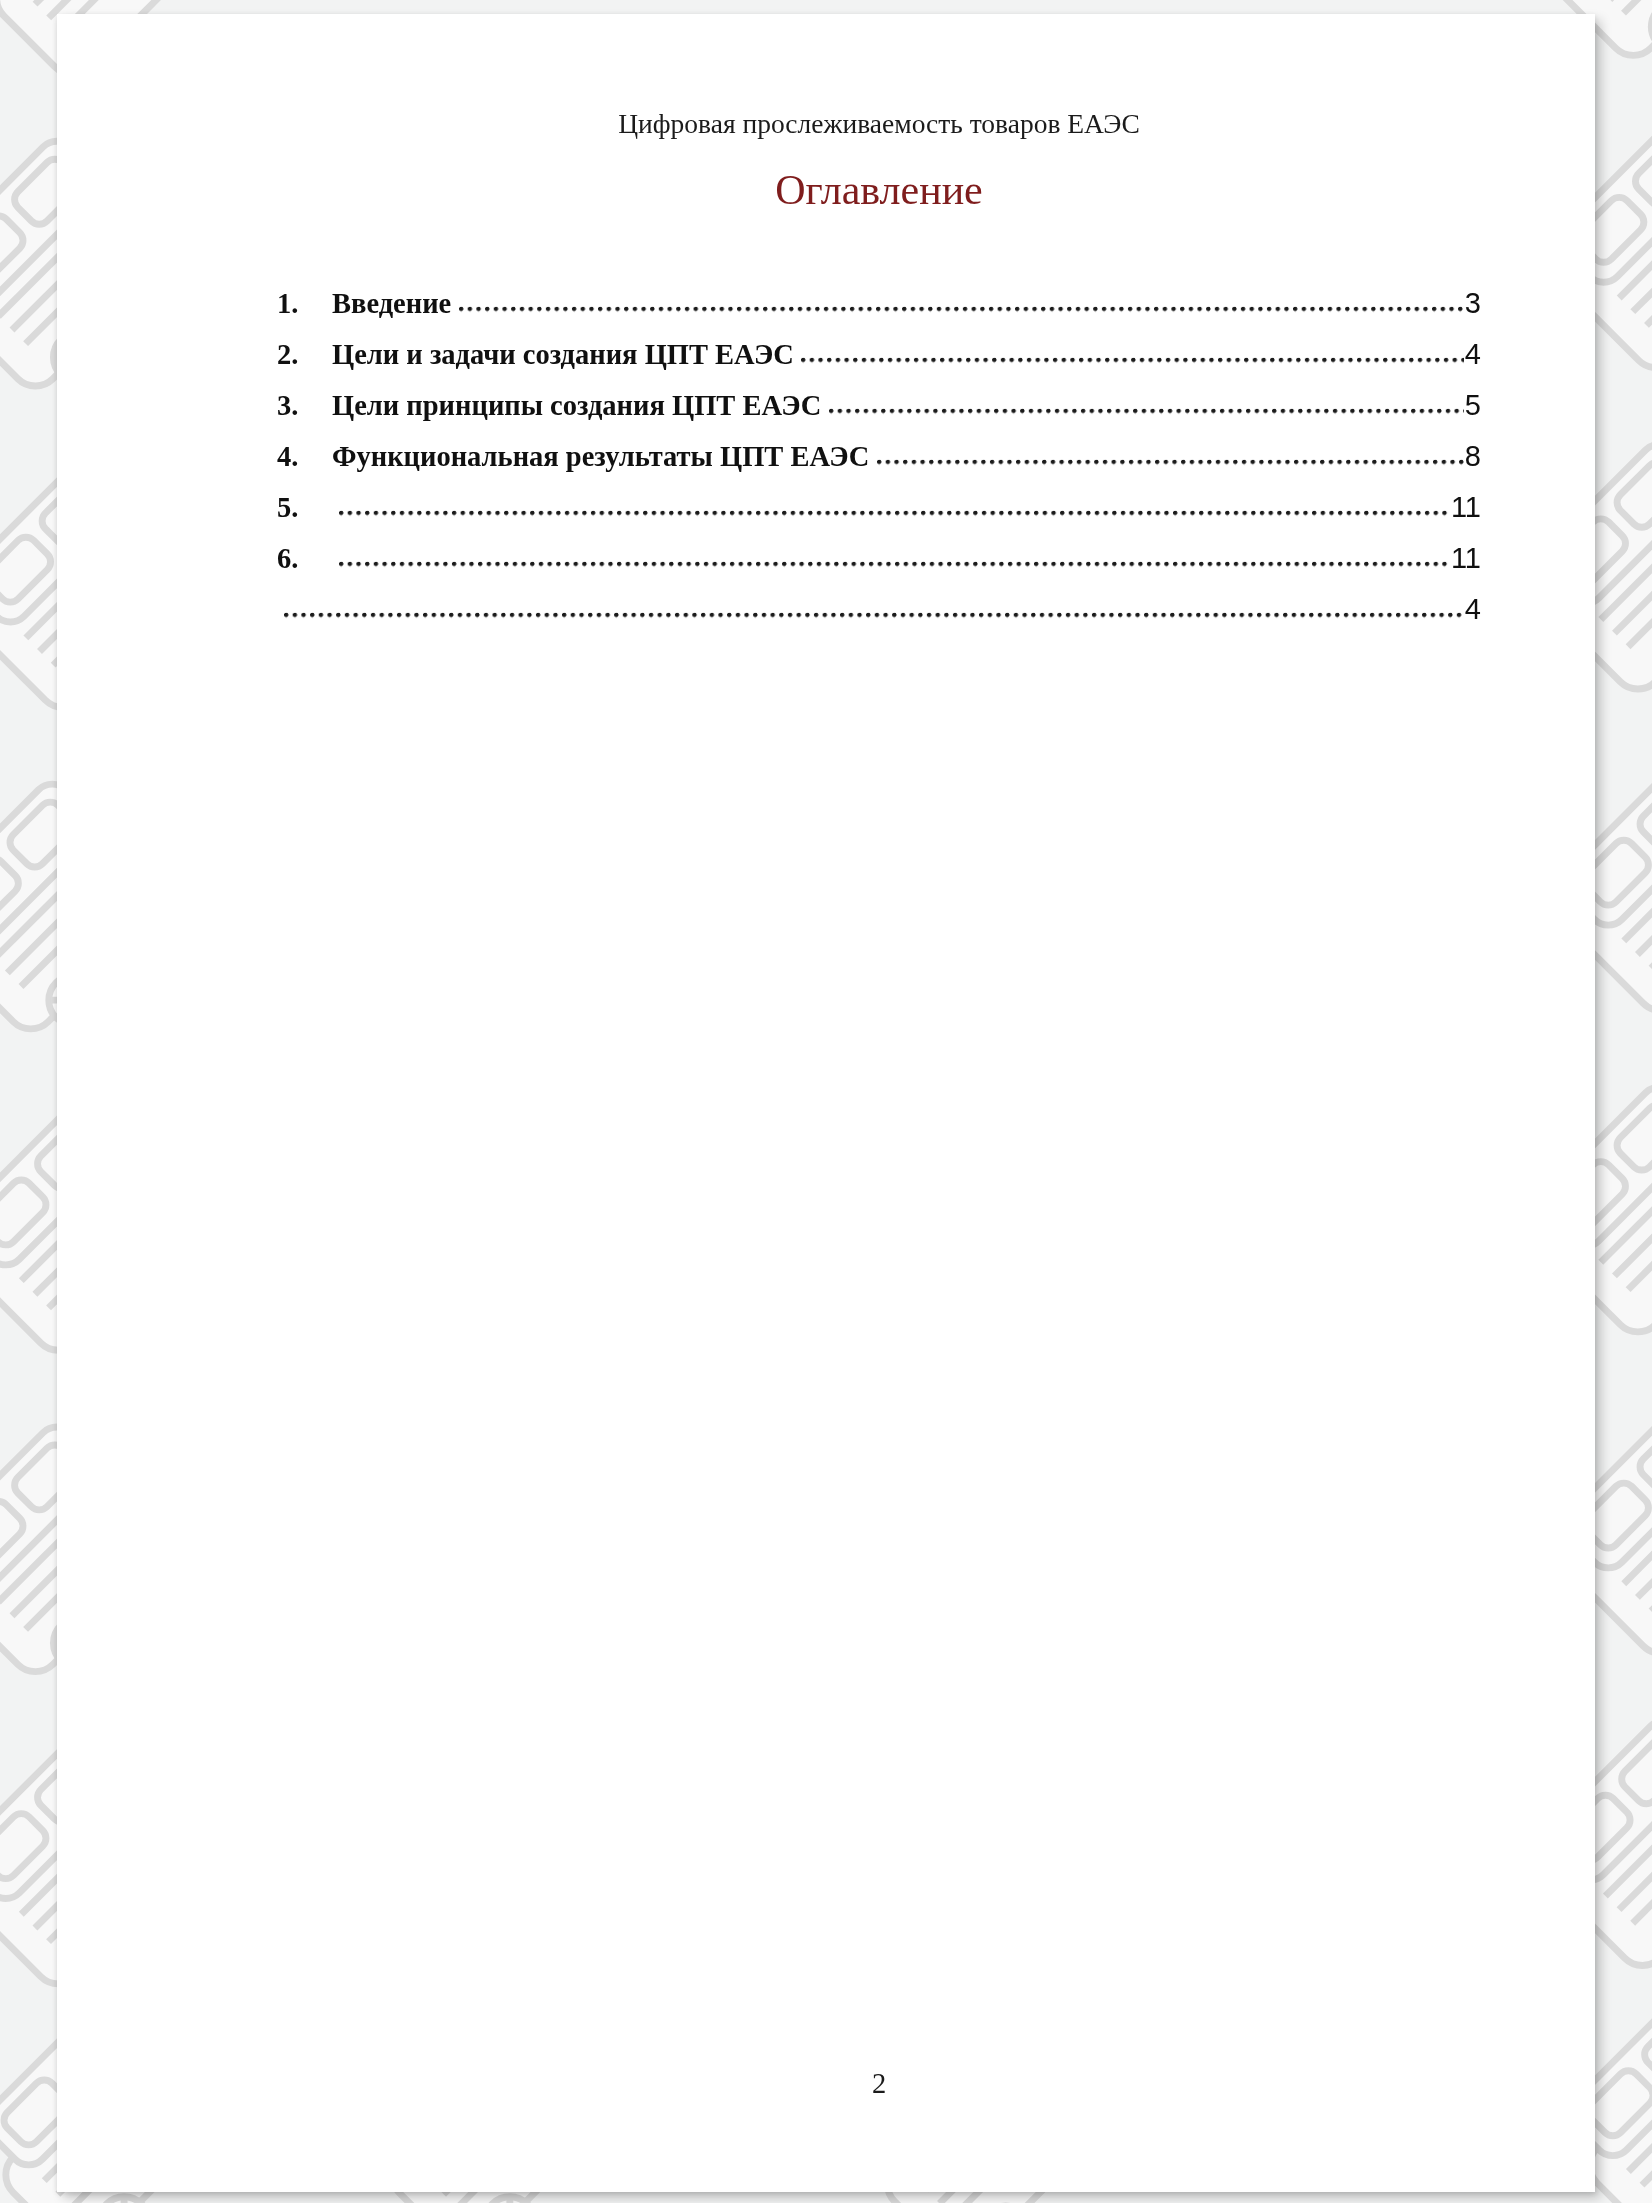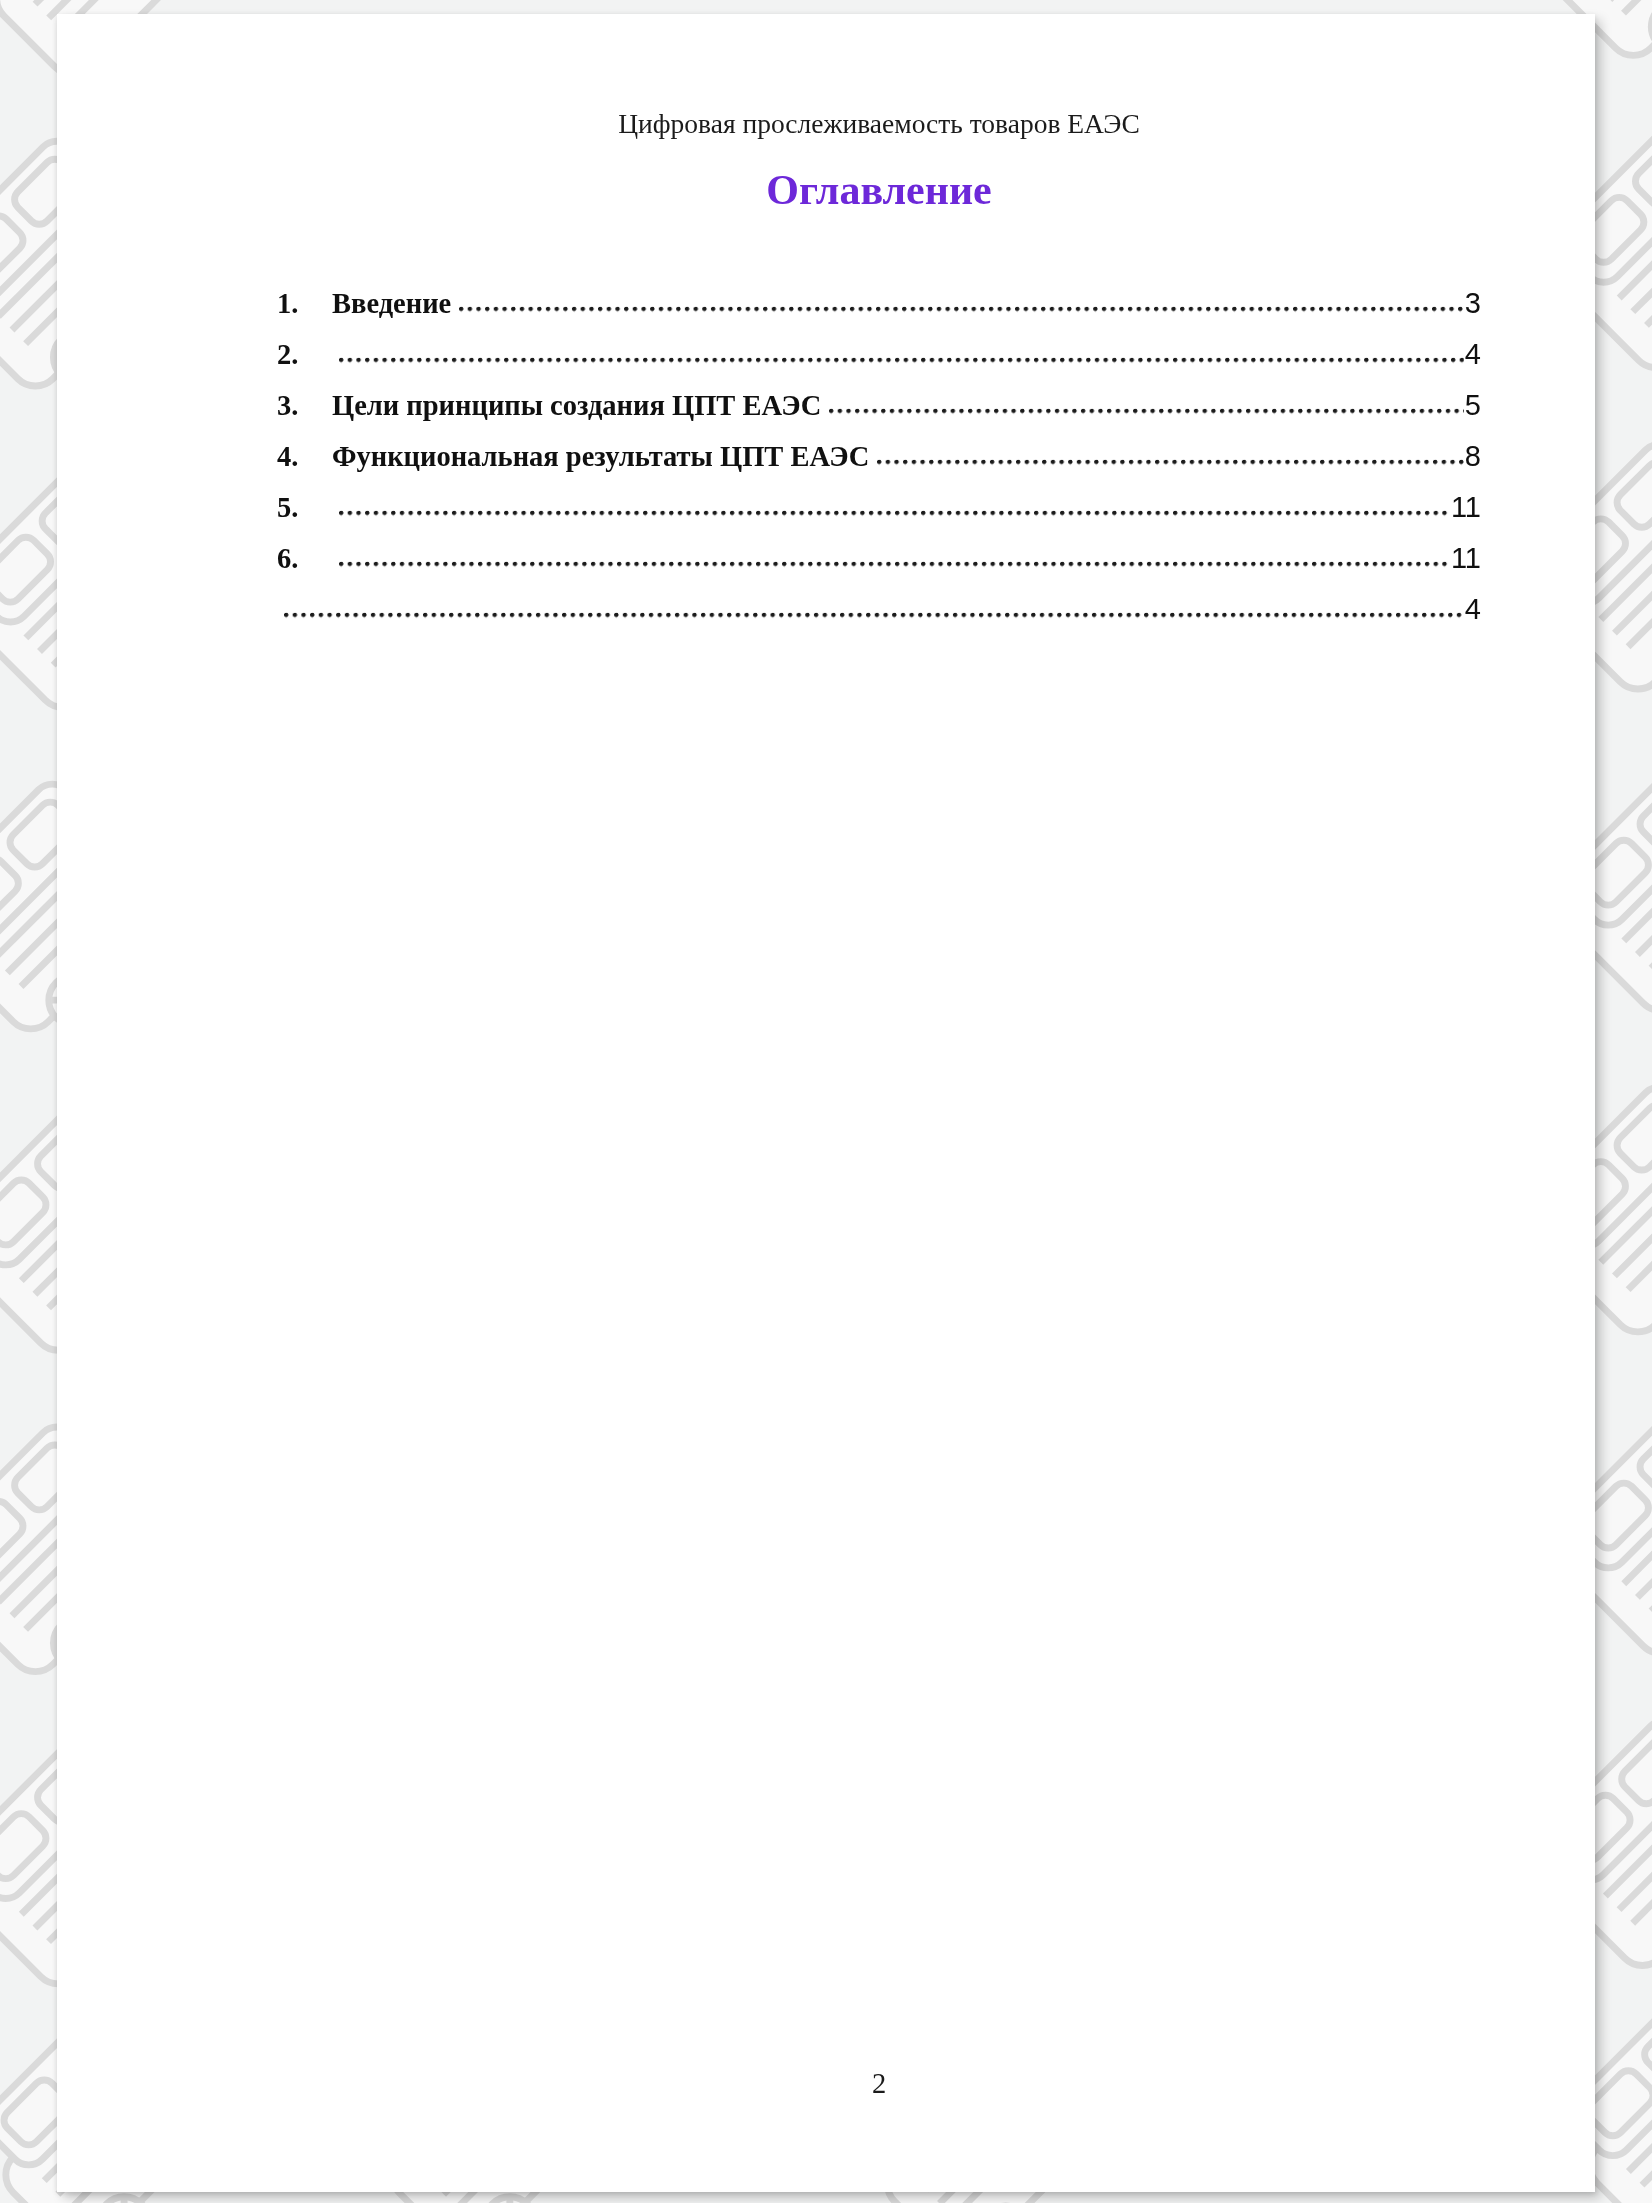--- a/index.html
+++ b/index.html
@@ -35,22 +35,22 @@
     font-size: 27.5px; line-height: 31px;
     color: #1b1b1b;
   }
 
   .doc-title {
     position: absolute;
     left: 220px; top: 152px; width: 1204px;
     margin: 0;
     text-align: center;
     font-size: 42px; line-height: 48px;
-    font-weight: bold;
-    color: #6d28d9;
+    font-weight: normal;
+    color: #7f1d1d;
   }
 
   .toc {
     position: absolute;
     left: 220px; top: 264px; width: 1204px;
   }
   .toc-row {
     display: flex;
     align-items: baseline;
     line-height: 51px;
@@ -150,20 +150,21 @@
 
       <div class="toc-row">
         <span class="toc-num">1.</span>
         <span class="toc-label">Введение</span>
         <span class="toc-leader"></span>
         <span class="toc-page">3</span>
       </div>
 
       <div class="toc-row">
         <span class="toc-num">2.</span>
+        <span class="toc-label">Цели и задачи создания ЦПТ ЕАЭС</span>
         <span class="toc-leader"></span>
         <span class="toc-page">4</span>
       </div>
 
       <div class="toc-row">
         <span class="toc-num">3.</span>
         <span class="toc-label">Цели принципы создания ЦПТ ЕАЭС</span>
         <span class="toc-leader"></span>
         <span class="toc-page">5</span>
       </div>

